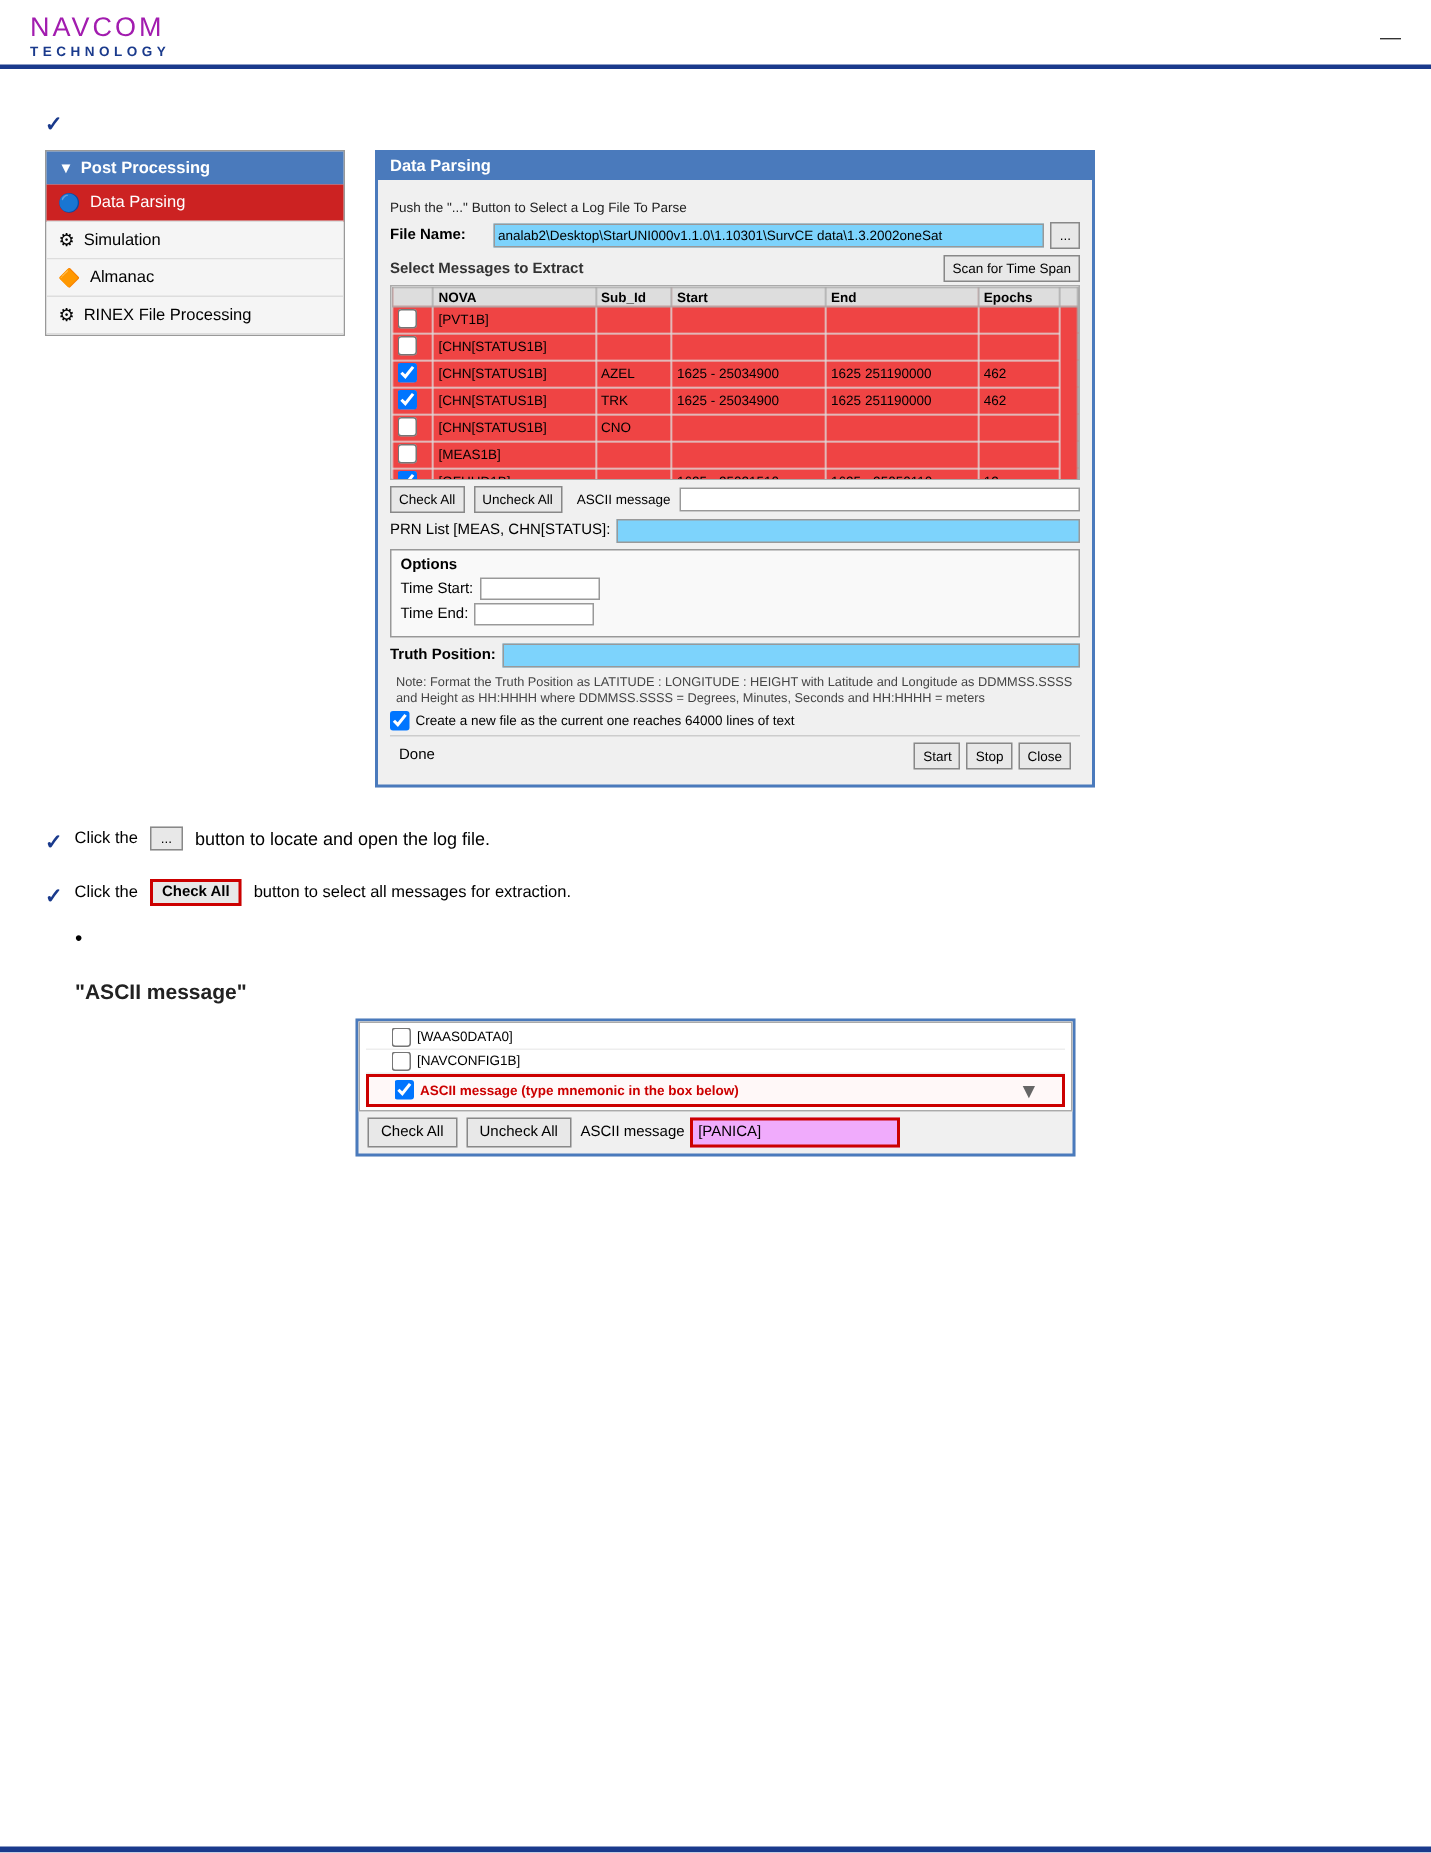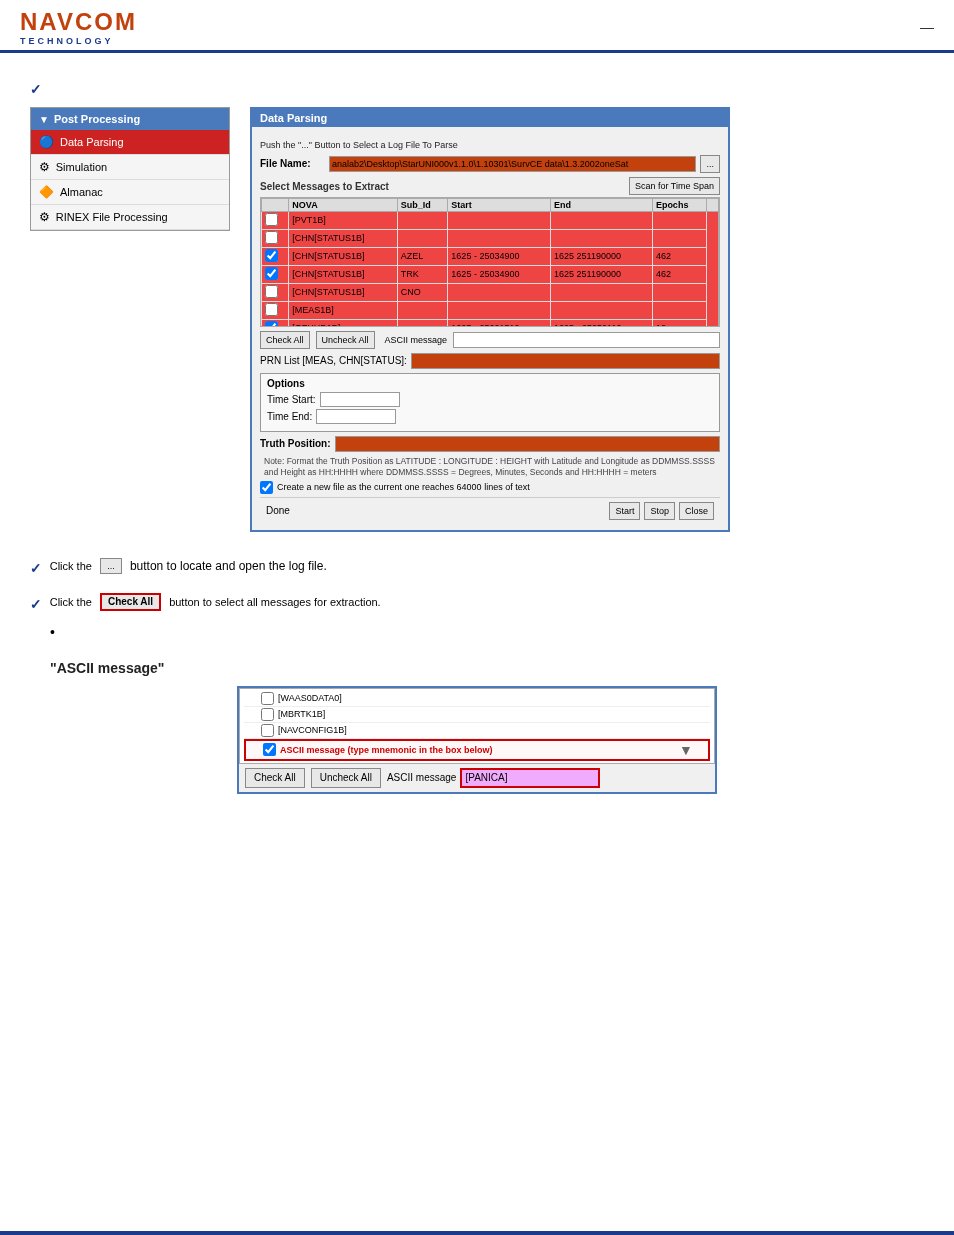--- a/index.html
+++ b/index.html
@@ -19,23 +19,23 @@
       justify-content: space-between;
       padding: 8px 20px 4px 20px;
       border-bottom: 3px solid #1a3a8c;
     }
     .logo-area {
       display: flex;
       flex-direction: column;
       align-items: flex-start;
     }
     .logo-navcom {
-      font-size: 24px;
-      font-weight: 700;
-      color: #c2410c;
+      font-size: 18px;
+      font-weight: 400;
+      color: #a21caf;
       letter-spacing: 2px;
     }
     .logo-technology {
       font-size: 9px;
       color: #1a3a8c;
       letter-spacing: 3px;
       font-weight: bold;
     }
     .header-minimize {
       font-size: 14px;
@@ -132,21 +132,21 @@
       font-weight: bold;
       font-size: 10px;
       white-space: nowrap;
     }
     .dialog-input {
       flex: 1;
       height: 16px;
       border: 1px solid #999;
       font-size: 9px;
       padding: 0 2px;
-      background: #c2410c;
+      background: #7dd3fc;
     }
     .dialog-btn {
       height: 18px;
       padding: 0 5px;
       border: 1px solid #888;
       background: #e8e8e8;
       cursor: pointer;
       font-size: 9px;
       white-space: nowrap;
     }
@@ -570,24 +570,20 @@
 
     <div class="bottom-dialog">
 
       <div class="bottom-msg-list">
         <div class="bottom-msg-row">
           <input type="checkbox" style="">
           <span>[WAAS0DATA0]</span>
         </div>
         <div class="bottom-msg-row">
           <input type="checkbox" style="">
-          <span>[MBRTK1B]</span>
-        </div>
-        <div class="bottom-msg-row">
-          <input type="checkbox" style="">
           <span>[NAVCONFIG1B]</span>
         </div>
         <div class="bottom-msg-row ascii-msg-checked" style="border: 2px solid #cc0000; background: #fff8f8;">
           <input type="checkbox" checked="" style="">
           <span style="color:#cc0000; font-weight:bold;">ASCII message (type mnemonic in the box below)</span>
           <span style="flex:1;"></span>
           <span style="width:12px; font-size:14px; color:#666; cursor:pointer;">▼</span>
         </div>
       </div>
 

